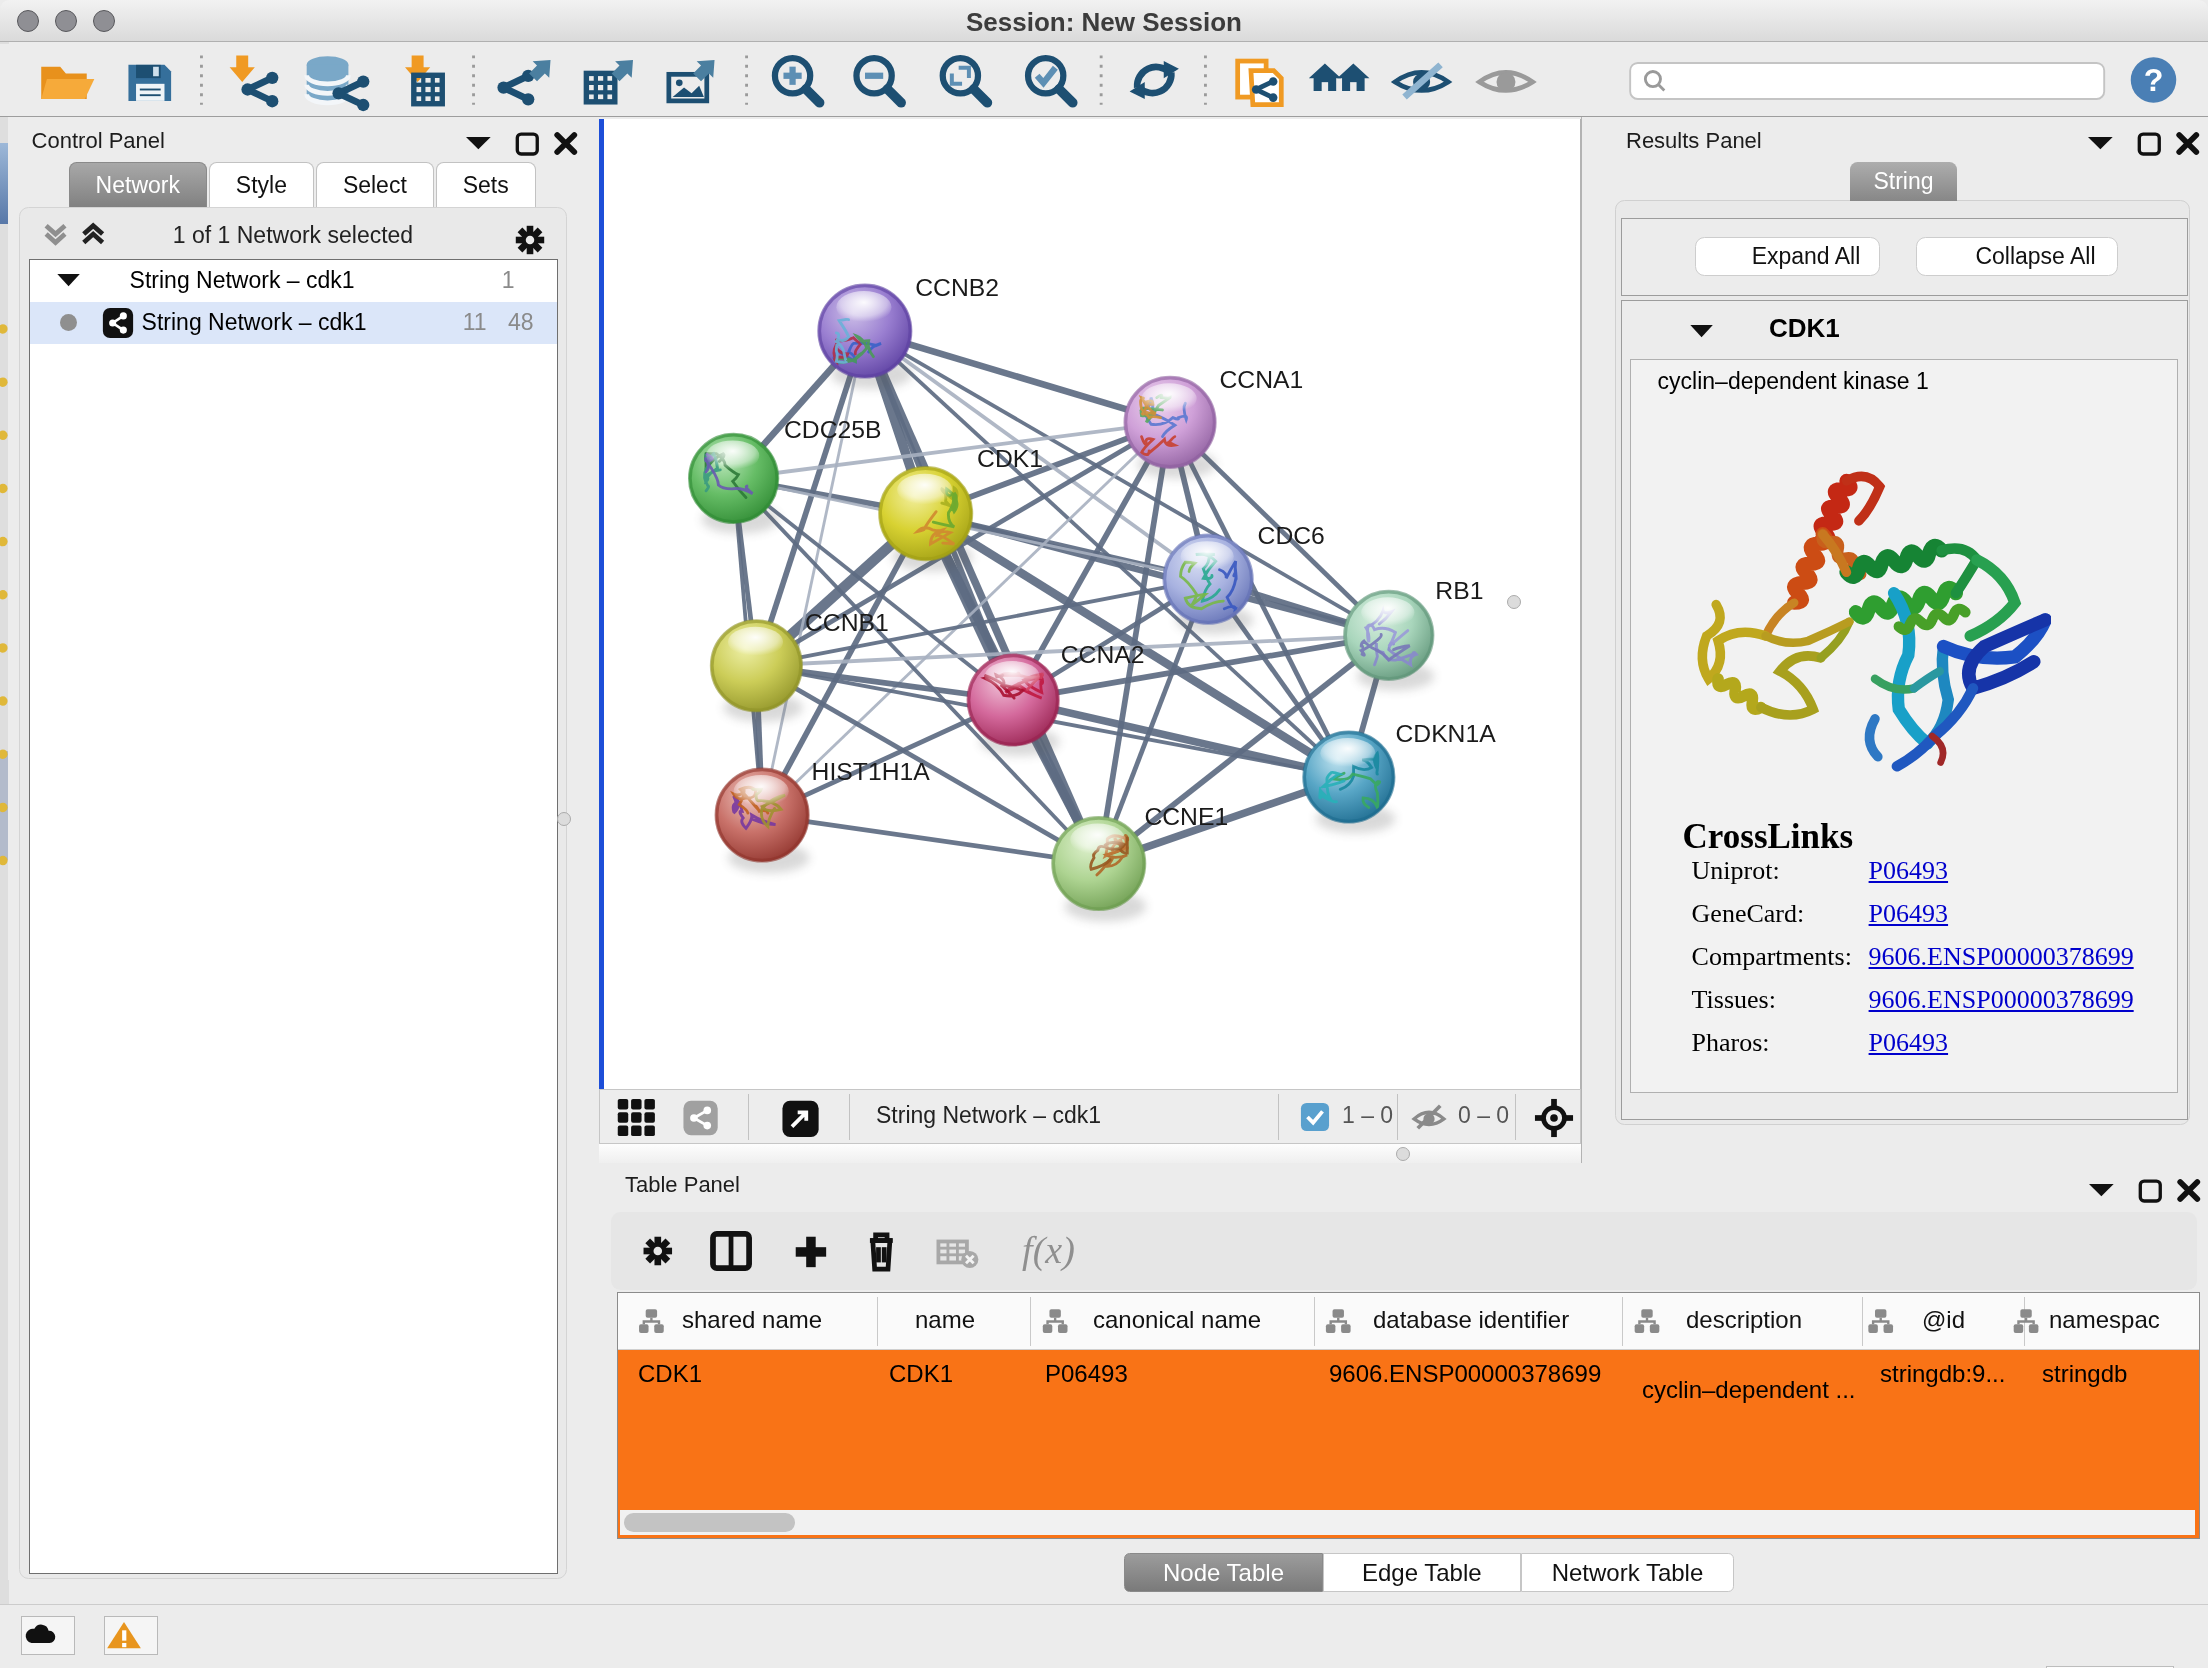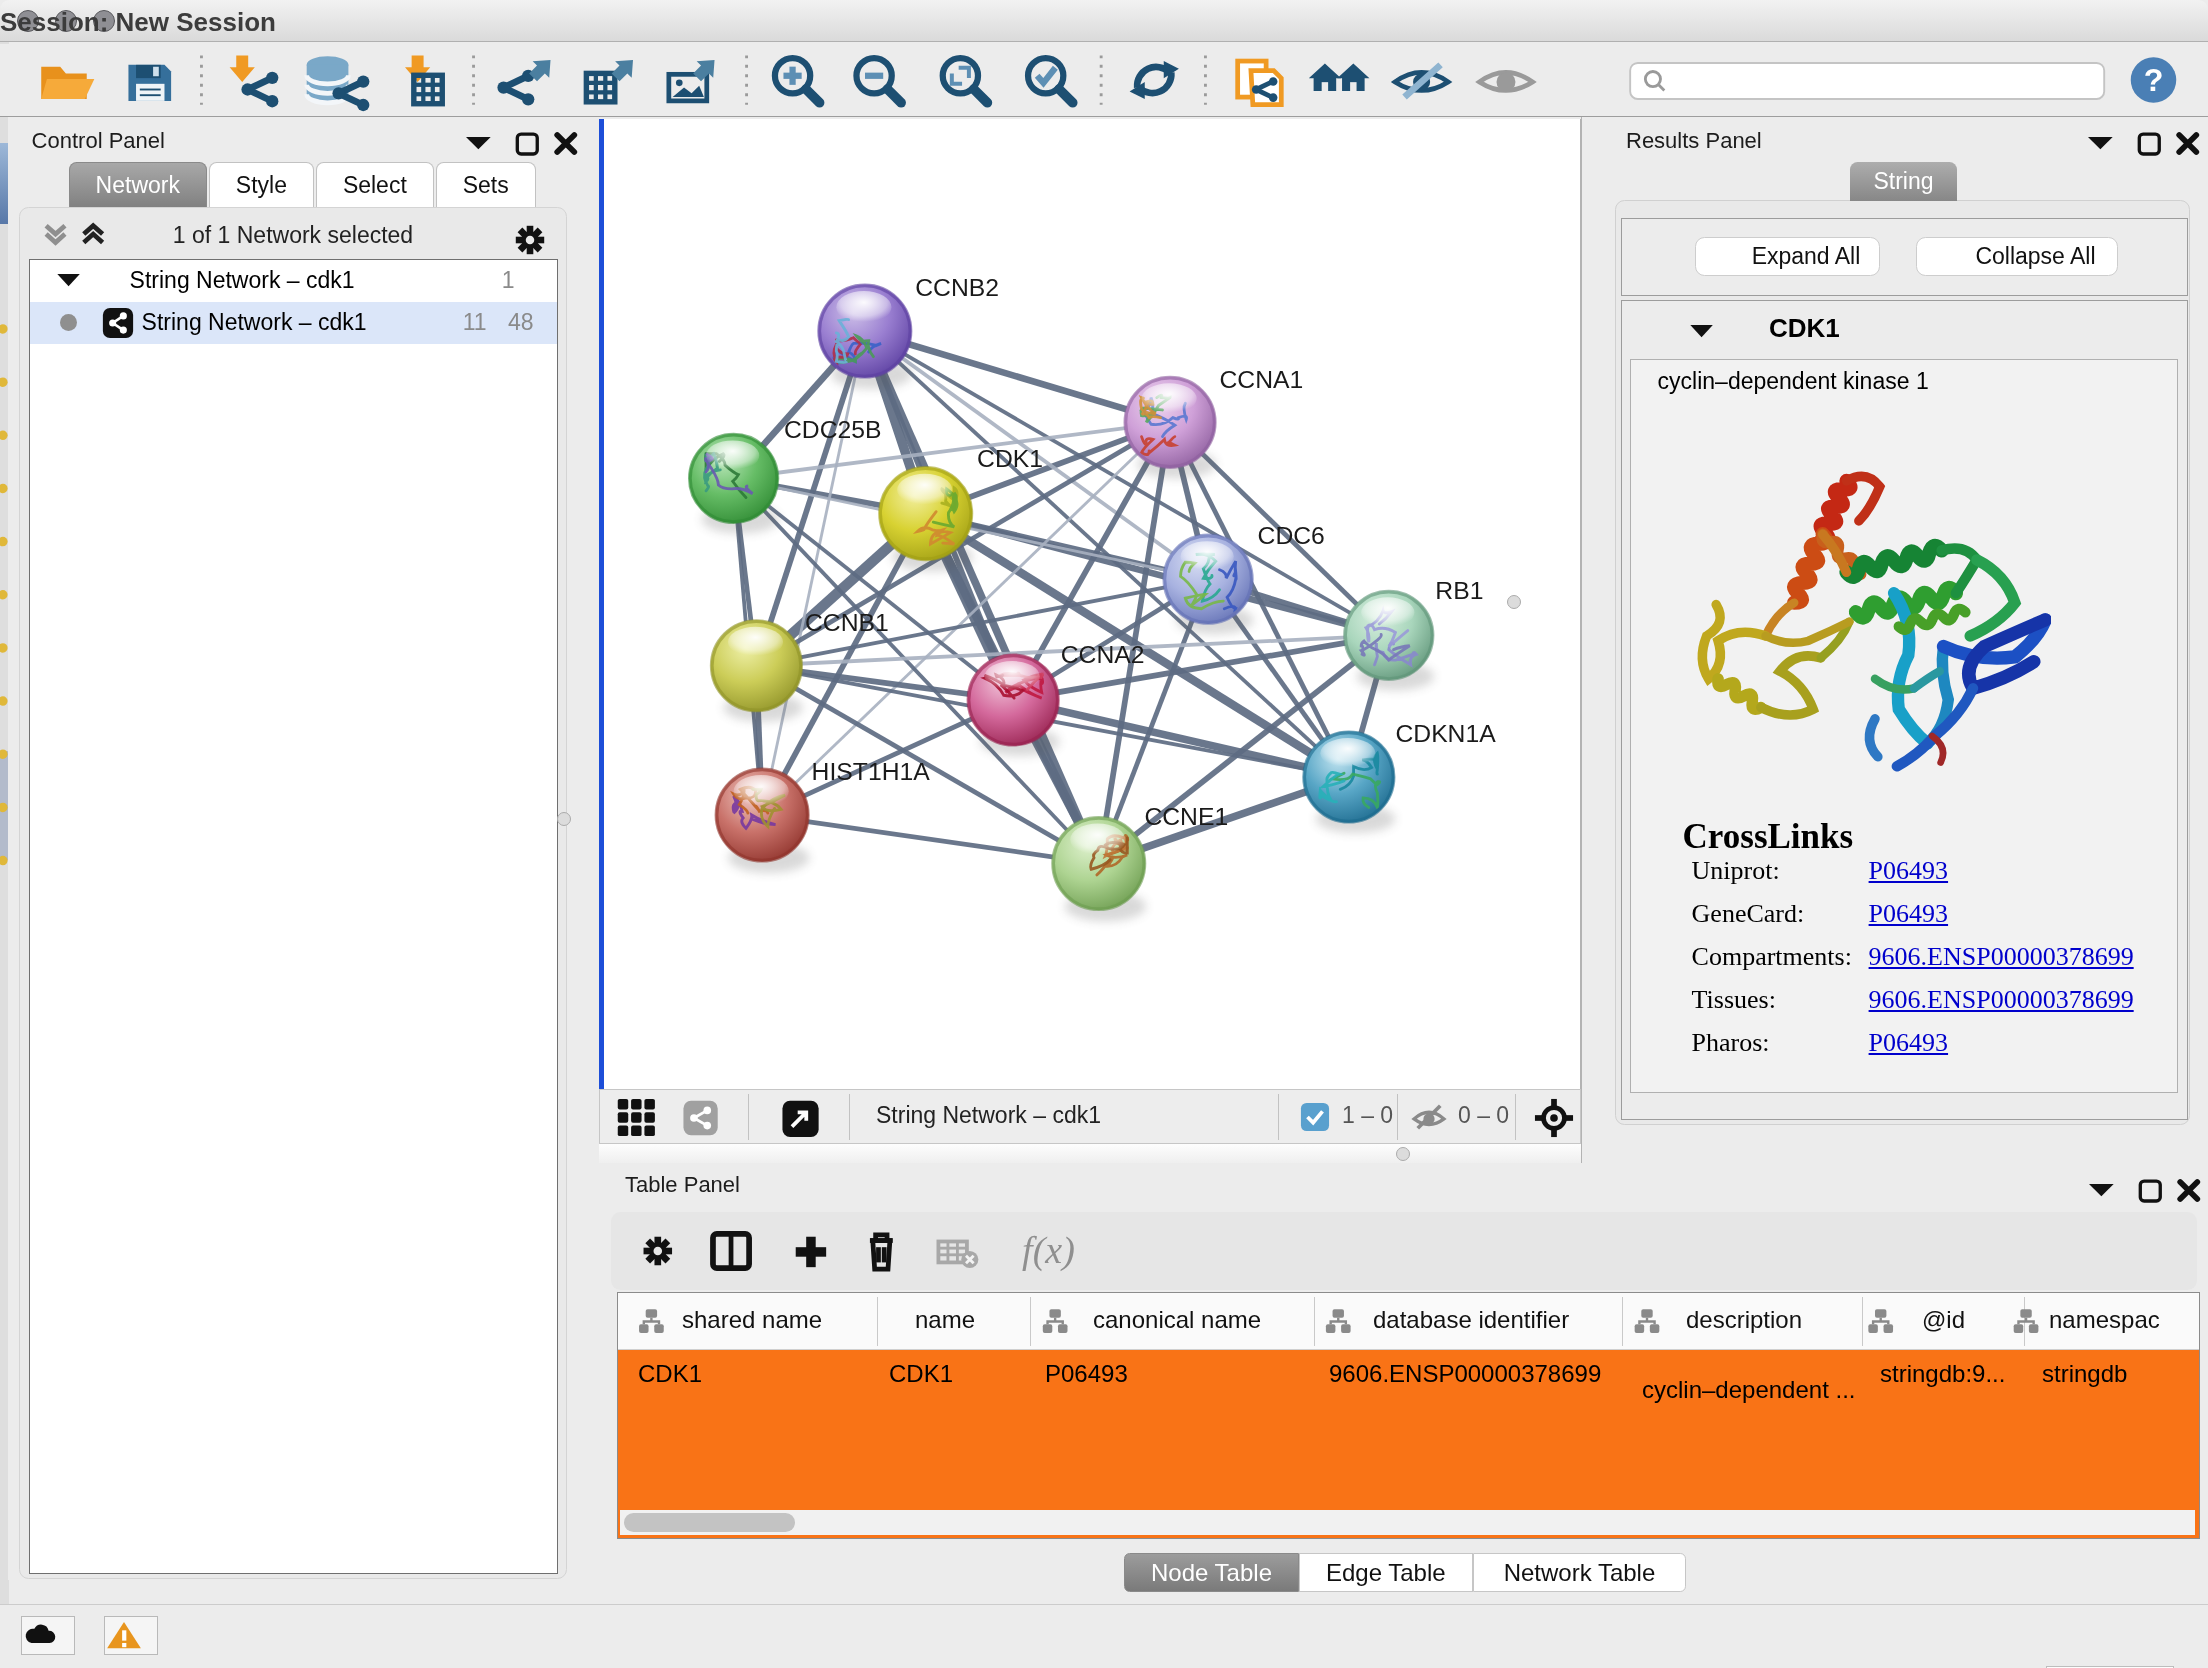--- a/index.html
+++ b/index.html
@@ -1,21 +1,21 @@
 <!DOCTYPE html>
 <html style="font-size:15px"><head>
 <meta charset="utf-8">
 <style>
 * { margin:0; padding:0; box-sizing:border-box; }
 html,body { width:2208px; height:1668px; overflow:hidden; }
 body { font-family:"Liberation Sans", sans-serif; background:#ececec; position:relative; }
 .abs { position:absolute; }
 #titlebar { left:0; top:0; width:2208px; height:42px;
   background:linear-gradient(#f2f2f2,#dadada); border-bottom:1.9px solid #b0b0b0; border-radius:9.5px 9.5px 0 0; }
-#title { width:100%; top:6.7px; font-size:26px; font-weight:600; color:#3c3c3c; }
+#title { width:100%; text-align:center; top:6.7px; font-size:26px; font-weight:600; color:#3c3c3c; }
 .light { width:22px; height:22px; border-radius:50%; background:#8f8f94; border:1.9px solid #58585c; top:9.5px; }
 #toolbar { left:0; top:44px; width:2208px; height:73px; background:#ececec; border-bottom:1.9px solid #9d9d9d; }
 .ptitle { font-size:22px; color:#1c1c1c; }
 #cpanel { left:7.6px; top:117px; width:571px; height:1463px; background:#ececec; }
 .tab { display:inline-block; height:46px; line-height:44px; padding:0 26px; font-size:23px;
   background:#fff; color:#111; border:1px solid #c2c2c2; border-bottom:none;
   border-radius:7.6px 7.6px 0 0; margin-right:1.9px; vertical-align:bottom;}
 .tab.sel { background:linear-gradient(#a8a8a8,#808080); color:#fff; border-color:#8a8a8a; }
 #cp-body { left:11.4px; top:90px; width:548px; height:1372px; background:#e9e9e9; border:1px solid #d4d4d4; border-radius:9.5px; }
 #cp-row { left:11.4px; top:95px; width:548px; height:48px; font-size:23px; color:#222; }
@@ -41,21 +41,21 @@
 .serif { font-family:"Liberation Serif", serif; }
 .rlink { color:#0000cc; text-decoration:underline; }
 #tpanel { left:599px; top:1163px; width:1609px; height:440px; background:#ececec; }
 #ttool { left:12.4px; top:49px; width:1586px; height:78px; background:#e6e6e6; border-radius:9.5px; }
 #ttable { left:18px; top:129px; width:1583px; height:247px; background:#f97316; border:1.9px solid #8b8b8b; }
 #thead { left:0; top:0; width:100%; height:57px; background:#fafafa; border-bottom:1px solid #cfcfcf; font-size:24px; color:#111; }
 .hsep { top:3.8px; width:1px; height:49px; background:#c9c9c9; position:absolute; }
 #trow1 { left:0; top:58px; width:100%; height:44px; font-size:24px; color:#000; }
 #tscroll { left:1.9px; bottom:2.9px; width:1575px; height:25px; background:#f1f1f1; }
 #tthumb { left:3.8px; top:2.9px; width:171px; height:19px; background:#c3c3c3; border-radius:9.5px; }
-.seg { display:inline-block; height:39px; line-height:37px; padding:0 26px; font-size:24px; background:#fff;
+.seg { display:inline-block; height:39px; line-height:37px; padding:0 38px; font-size:24px; background:#fff;
   border:1px solid #c6c6c6; color:#111; }
 #statusbar { left:0px; top:1604px; width:2208px; height:65px; background:#ececec; border-top:1px solid #cccccc; }
 .sbox { width:54px; height:39px; background:#f5f5f5; border:1px solid #b9b9b9; top:10.5px; text-align:center; }
 #membtn { left:2046px; top:13.3px; width:128px; height:40px; background:#fdfdfd; border:1px solid #bdbdbd;
   font-size:23px; color:#111;margin-top:48px; }
 .grip { position:absolute; width:14.3px; height:14.3px; border-radius:50%; background:#dcdcdc; border:1px solid #ababab; }
 svg { display:block; }
 </style>
 </head>
 <body>

